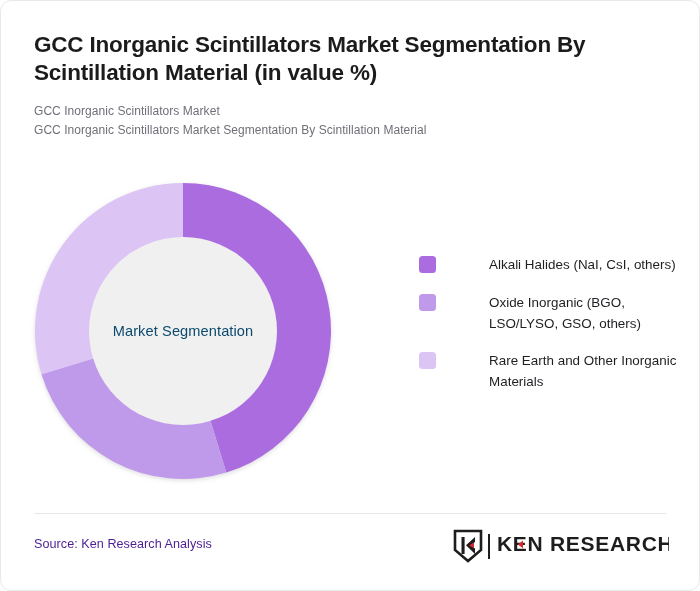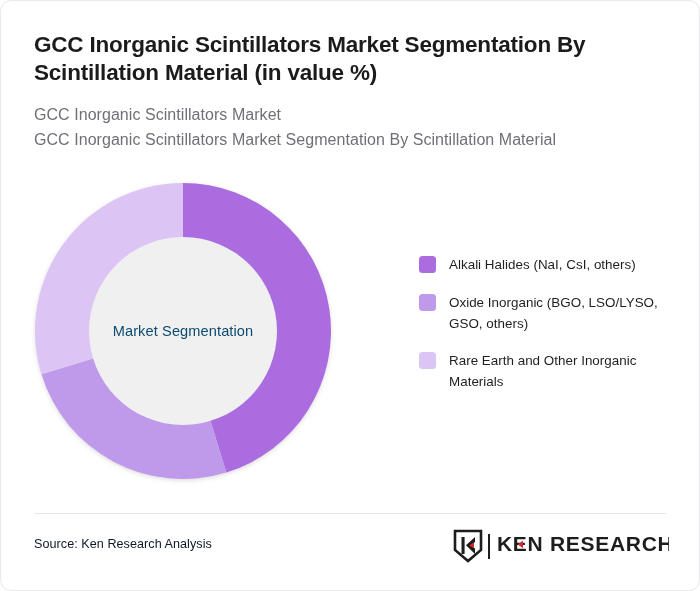--- a/index.html
+++ b/index.html
@@ -36,21 +36,21 @@
     line-height: 1.26;
     color: #1b1b1b;
     letter-spacing: -0.2px;
     margin: 0;
     max-width: 625px;
   }
   .subtitles {
     margin-top: 14px;
   }
   .subtitle {
-    font-size: 16px;
+    font-size: 12px;
     color: #6f6f78;
     line-height: 1.58;
     letter-spacing: 0.05px;
   }
 
   
   .chart-area {
     position: absolute;
     left: 0;
     top: 160px;
@@ -91,20 +91,21 @@
   .legend {
     position: absolute;
     left: 418px;
     top: 94px;
     width: 262px;
   }
   .legend-item {
     display: flex;
     align-items: flex-start;
     margin-bottom: 17px;
+    gap: 40px;
   }
   .legend-item:last-child { margin-bottom: 0; }
   .swatch {
     flex: 0 0 auto;
     width: 17px;
     height: 17px;
     border-radius: 3.5px;
     margin-right: 13px;
     margin-top: 1px;
   }
@@ -129,21 +130,21 @@
     left: 33px;
     right: 30px;
     top: 528px;
     height: 40px;
   }
   .source {
     position: absolute;
     left: 0;
     top: 8px;
     font-size: 12.6px;
-    color: #0f172a;
+    color: #4c1d95;
     letter-spacing: 0.05px;
   }
   .brand {
     position: absolute;
     right: 0;
     top: 0;
     display: flex;
     align-items: center;
   }
   .brand-mark {

